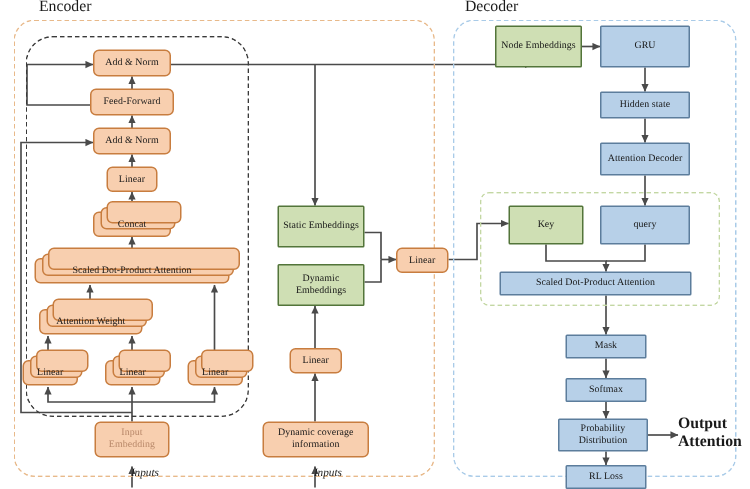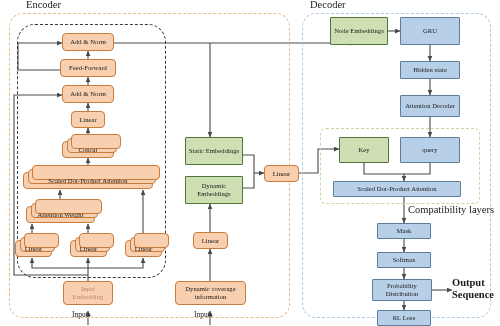--- a/index.html
+++ b/index.html
@@ -60,22 +60,23 @@
     position: absolute;
     font-size: 10.5px;
     color: #1a1a1a;
     white-space: nowrap;
   }
   .free-text {
     position: absolute;
     font-size: 7.5px;
     color: #1a1a1a;
     white-space: nowrap;
-    text-align: left;
+    text-align: right;
     line-height: 1.1;
+    font-style: italic;
   }
   .out-text {
     position: absolute;
     font-size: 10.5px;
     color: #1a1a1a;
     white-space: nowrap;
     text-align: left;
     line-height: 1.15;
   }
 
@@ -223,21 +224,20 @@
 
   <div class="frame-attn" style="left:17px; top:24px; width:149px; height:254px;"></div>
 
   <div class="group-frame frame-compat" style="left:320px; top:128px; width:160px; height:76px;"></div>
 
   <div class="section-label" style="left:26px; top:0px;">Encoder</div>
 
   <div class="section-label" style="left:310px; top:0px;">Decoder</div>
 
 
-  <div class="caption-compat" style="left:408px; top:204px;">Compatibility layers</div>
 
   <div class="node n-orange" style="left:62px; top:33px; width:52px; height:18px;">
     <span>Add &amp; Norm</span>
   </div>
 
   <div class="node n-orange" style="left:60px; top:59px; width:56px; height:18px;">
     <span>Feed-Forward</span>
   </div>
 
   <div class="node n-orange" style="left:62px; top:85px; width:52px; height:18px;">
@@ -339,16 +339,16 @@
   <div class="node n-blue" style="left:372px; top:279px; width:60px; height:22px;">
     <span>Probability Distribution</span>
   </div>
 
   <div class="node n-blue" style="left:377px; top:310px; width:54px; height:16px;">
     <span>RL Loss</span>
   </div>
 
   <div class="out-text" style="left:452px; top:277px;font-weight:bold;">
     <div>Output</div>
-    <div>Sequence</div>
+    <div>Attention</div>
   </div>
 
 </div>
 
 </body></html>

